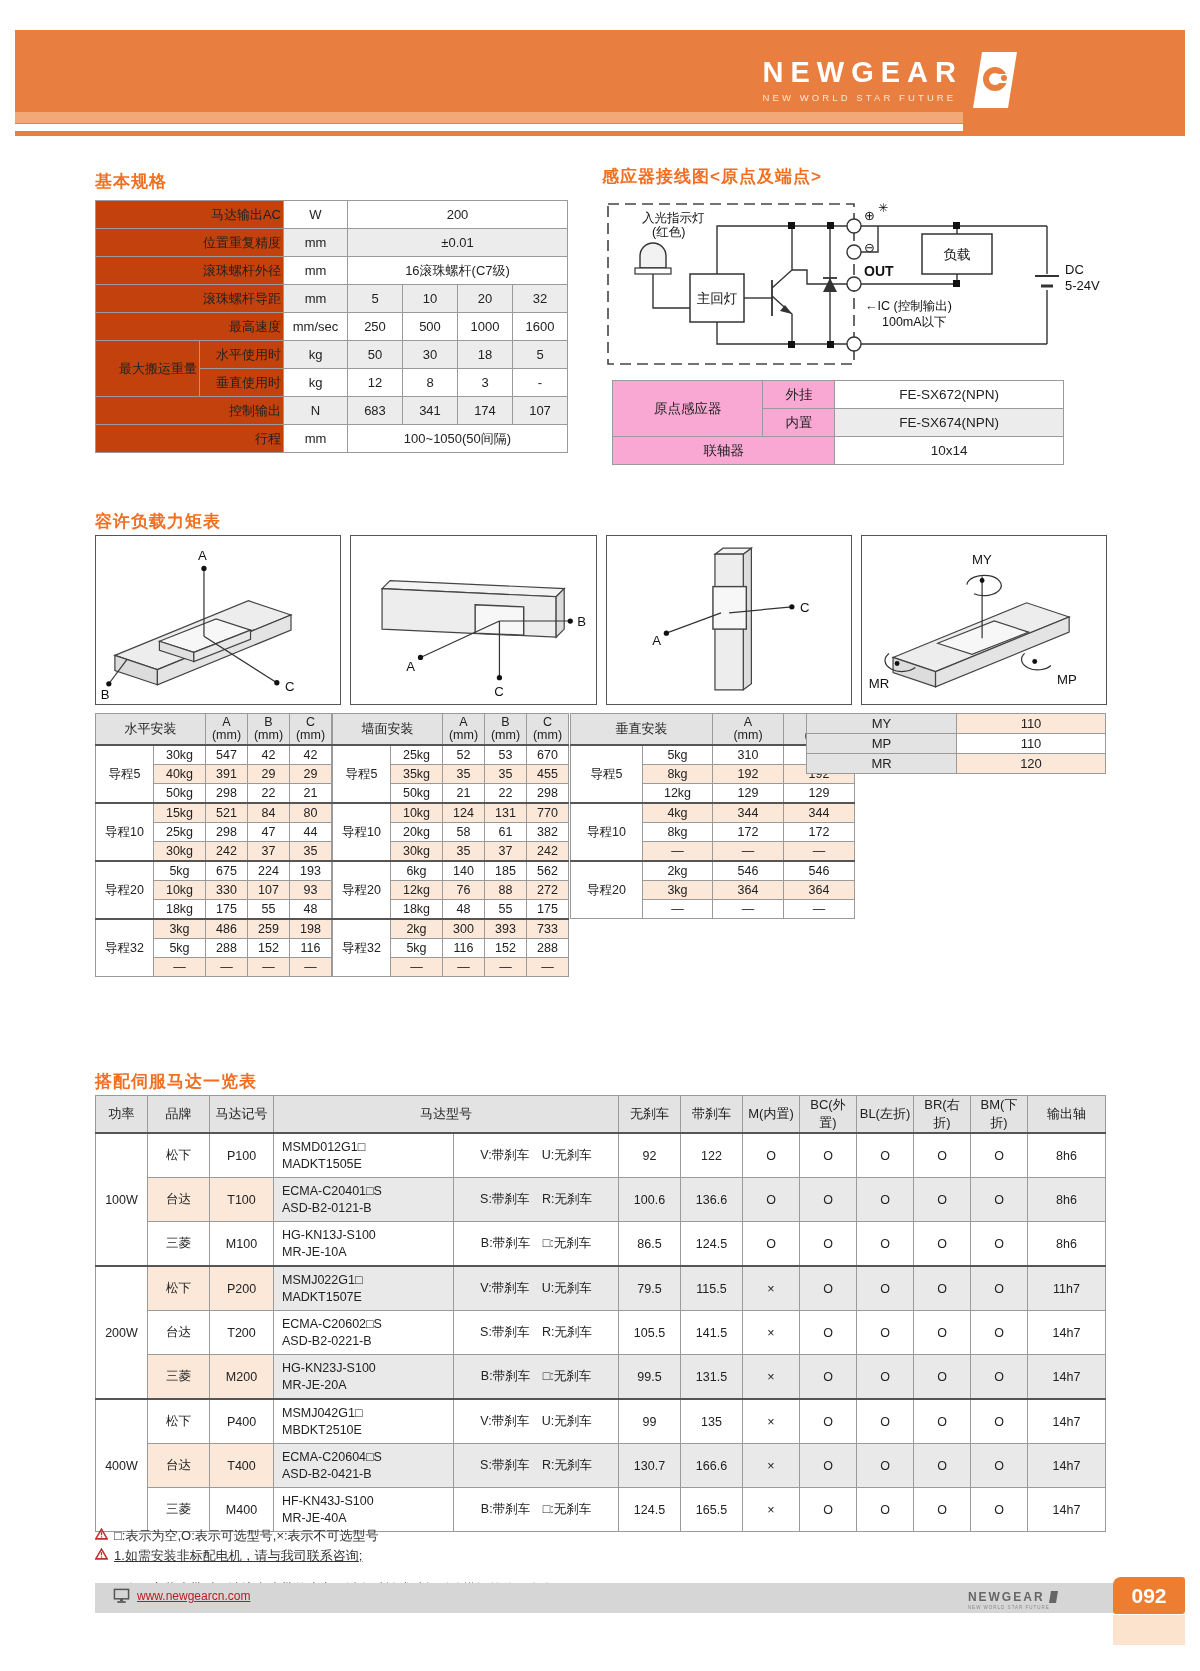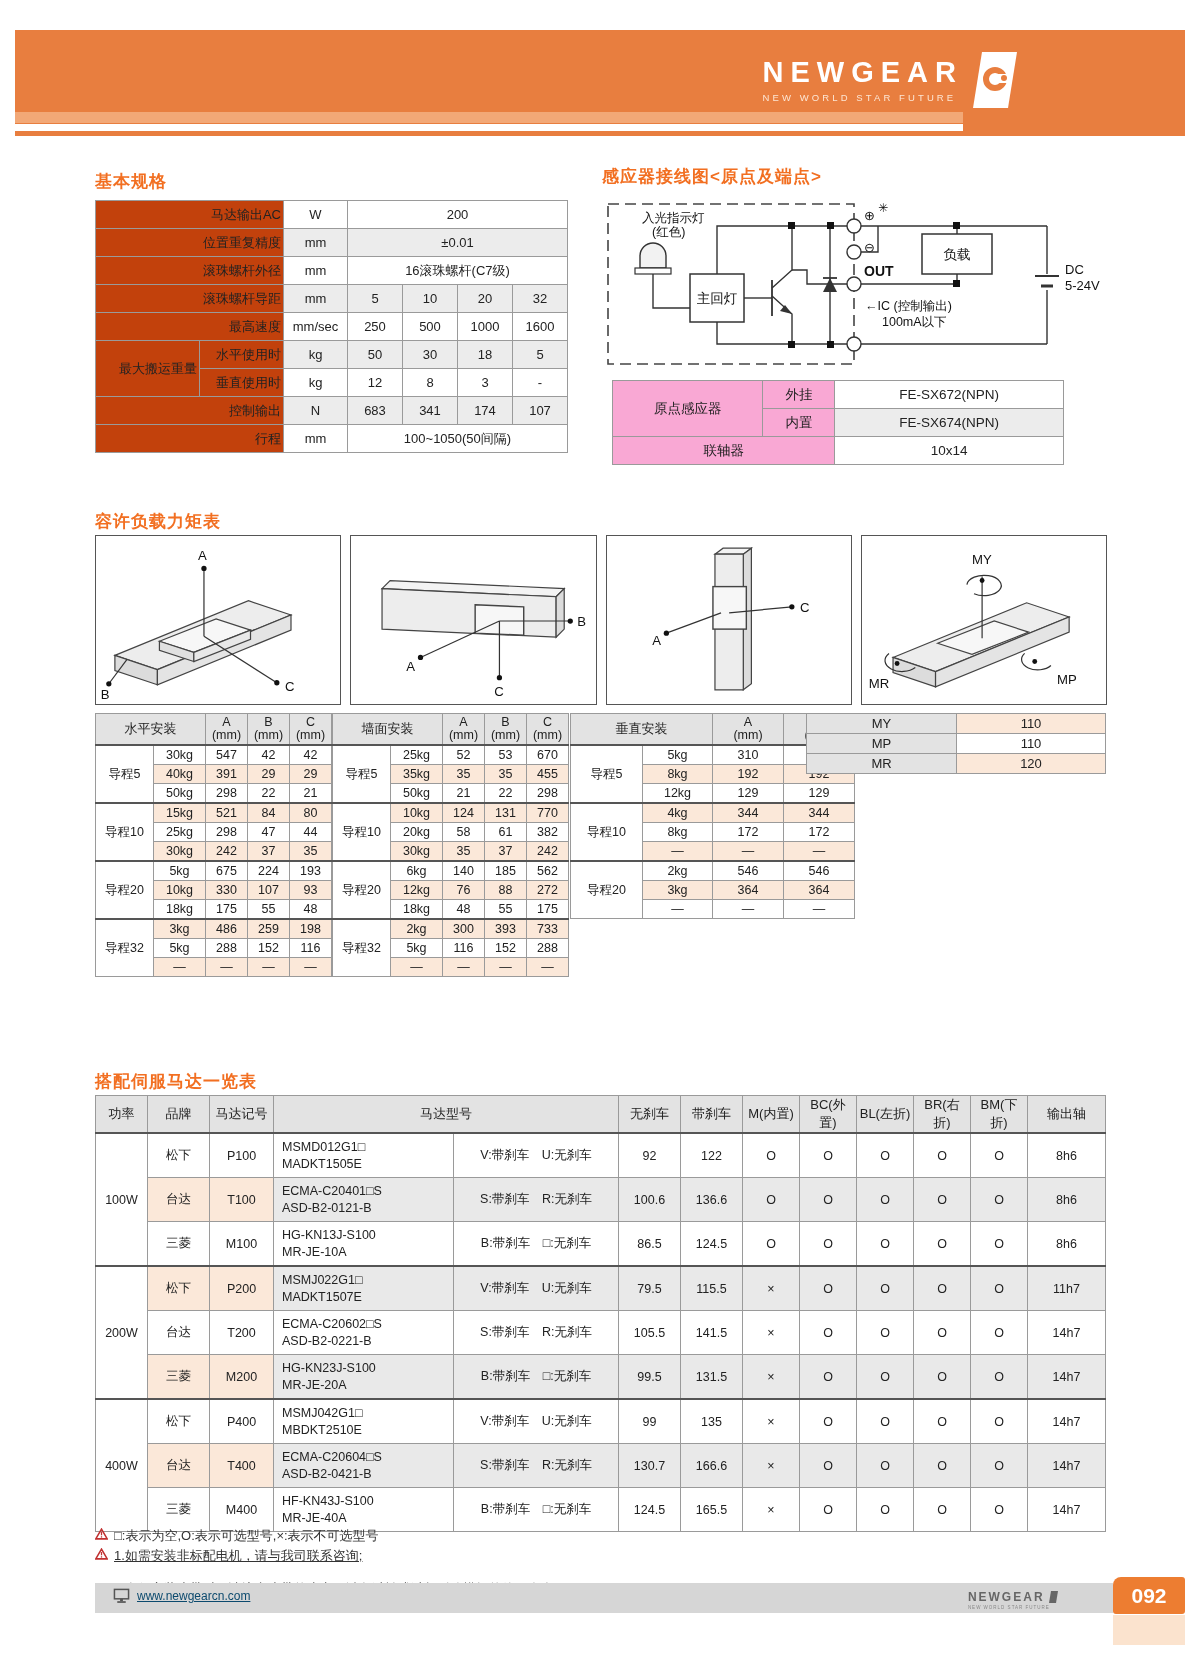--- a/index.html
+++ b/index.html
@@ -51,21 +51,21 @@
   .servo-table th{background:#E3E3E3;height:29px;font-size:13px;border-bottom:2px solid #555;}
   .servo-table td{height:43px;}
   .servo-table .c-model{text-align:left;padding-left:8px;line-height:1.35;}
   .servo-table tr.shaded td{background:#E9E9E9;}
   .servo-table tr.shaded td.c-brand,.servo-table tr.shaded td.c-code{background:#FBE8D9;}
   .servo-table tr td.c-power{background:#fff;}
   .servo-table tr.gtop td{border-top:2px solid #555;}
   
   .footer-bar{position:absolute;left:95px;top:1583px;width:1018px;height:30px;background:#D6D6D6;}
   .footer-left{position:absolute;left:18px;top:5px;display:flex;align-items:center;gap:7px;}
-  .footer-url{font-size:12px;color:#0c4a6e;text-decoration:underline;}
+  .footer-url{font-size:12px;color:#b91c1c;text-decoration:underline;}
   .footer-logo{position:absolute;right:55px;top:4px;text-align:left;color:#666;}
   .footer-logo-name{font-size:12px;font-weight:bold;letter-spacing:2px;display:inline-block;}
   .footer-logo-sub{font-size:4.5px;letter-spacing:1px;color:#888;}
   .page-badge{position:absolute;left:1113px;top:1577px;width:72px;height:37px;background:#ED7D31;
               border-radius:8px 3px 3px 3px;color:#fff;font-size:21px;font-weight:bold;
               display:flex;align-items:center;justify-content:center;}
   .badge-tail{position:absolute;left:1113px;top:1615px;width:72px;height:30px;background:#FBE3CE;}
   svg text{font-family:"Liberation Sans","DejaVu Sans",sans-serif;}
 </style>
 </head>

